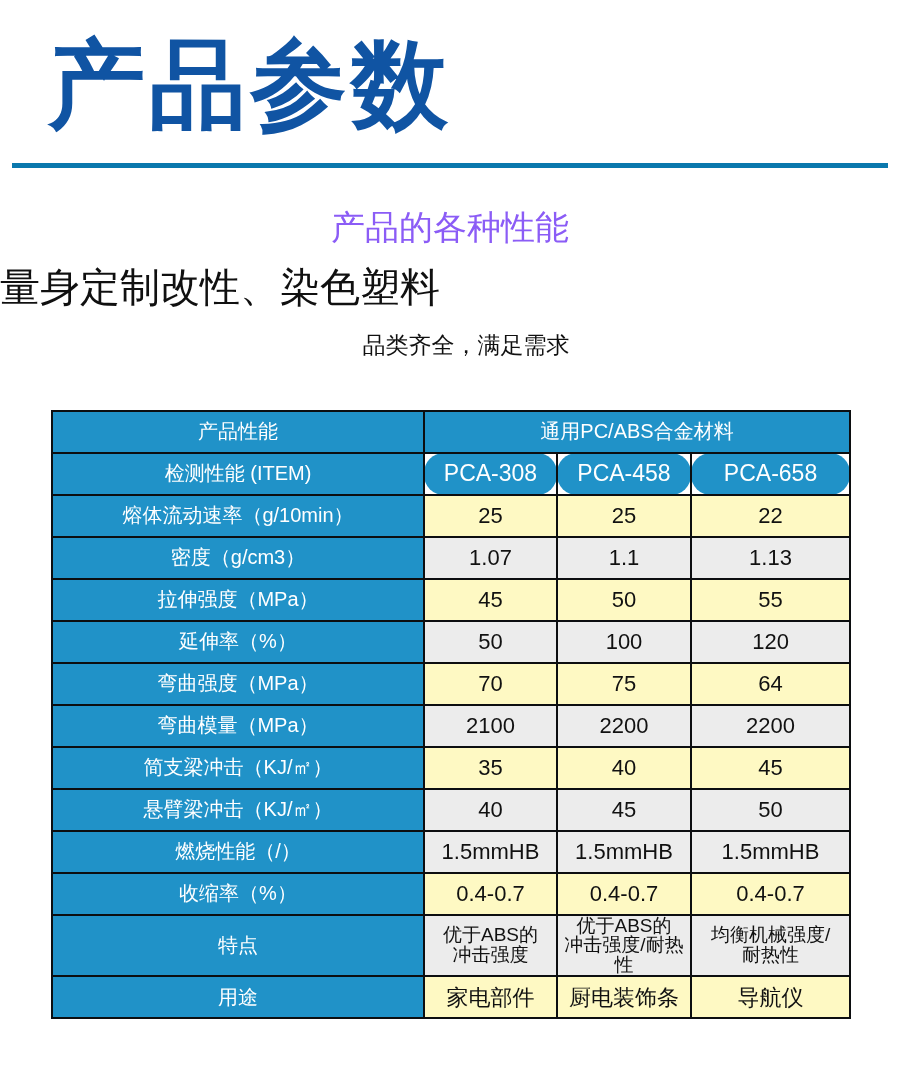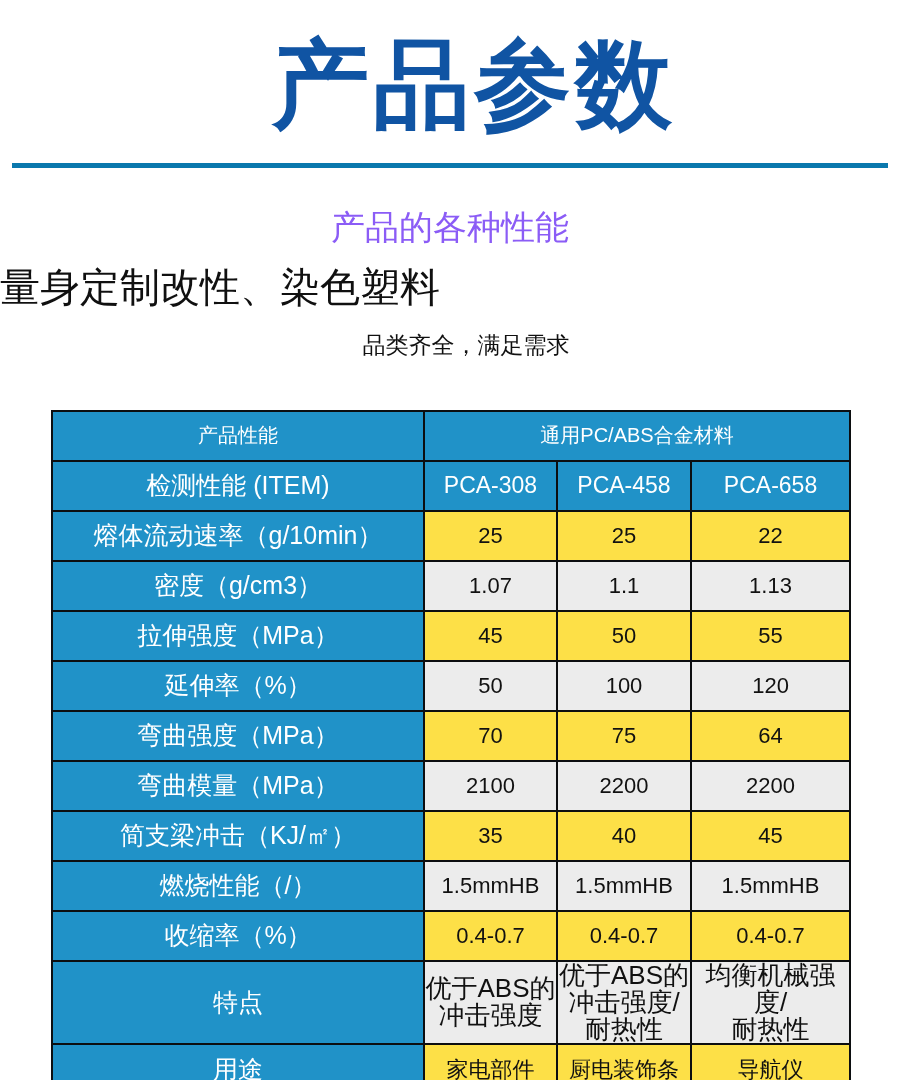--- a/index.html
+++ b/index.html
@@ -10,21 +10,20 @@
     --border-dark:#0c0e10;
   }
   *{box-sizing:border-box;margin:0;padding:0;}
   html,body{width:900px;height:1080px;background:#ffffff;overflow:hidden;}
   body{font-family:"Liberation Sans","DejaVu Sans",sans-serif;color:#111;}
 
   .page{width:900px;height:1080px;position:relative;}
 
   .title{
     margin-top:24px;
-    text-align:center;
     font-size:97px;
     line-height:1.25;
     font-weight:900;
     color:var(--title-blue);
     letter-spacing:4px;
     margin-left:48px;
   }
   .divider{
     height:5px;
     background:var(--divider-blue);
@@ -55,40 +54,40 @@
   }
 
   .spec-table{
     margin:50px 0 0 51px;
     width:798px;
     border-collapse:collapse;
     table-layout:fixed;
   }
   .spec-table td{
     border:2px solid var(--border-dark);
-    height:50px;
+    height:42px;
     text-align:center;
     vertical-align:middle;
     overflow:hidden;
   }
   .blue{
     background:var(--cell-blue);
     color:#ffffff;
-    font-size:25px;
+    font-size:20px;
   }
   .top-header{font-size:20px;}
-  .product-code{font-size:23px;}
+  .product-code{font-size:23px;border-radius:20px;}
   .value-cell{
     font-size:22px;
     color:#111;
     white-space:pre-line;
     line-height:1.05;
   }
-  .value-cell.multiline{font-size:26px;}
-  .white{background:#fde047;}
+  .value-cell.multiline{font-size:19px;}
+  .white{background:#fef9c3;}
   .gray{background:var(--row-gray);}
 </style>
 </head>
 <body>
 
 <div class="page">
 
   <h1 class="title">产品参数</h1>
 
   <div class="divider"></div>
@@ -151,20 +150,26 @@
           <td class="value-cell gray">2200</td>
           <td class="value-cell gray">2200</td>
         </tr>
         <tr>
           <td class="blue label-cell">简支梁冲击（KJ/㎡）</td>
           <td class="value-cell white">35</td>
           <td class="value-cell white">40</td>
           <td class="value-cell white">45</td>
         </tr>
         <tr>
+          <td class="blue label-cell">悬臂梁冲击（KJ/㎡）</td>
+          <td class="value-cell gray">40</td>
+          <td class="value-cell gray">45</td>
+          <td class="value-cell gray">50</td>
+        </tr>
+        <tr>
           <td class="blue label-cell">燃烧性能（/）</td>
           <td class="value-cell gray">1.5mmHB</td>
           <td class="value-cell gray">1.5mmHB</td>
           <td class="value-cell gray">1.5mmHB</td>
         </tr>
         <tr>
           <td class="blue label-cell">收缩率（%）</td>
           <td class="value-cell white">0.4-0.7</td>
           <td class="value-cell white">0.4-0.7</td>
           <td class="value-cell white">0.4-0.7</td>

